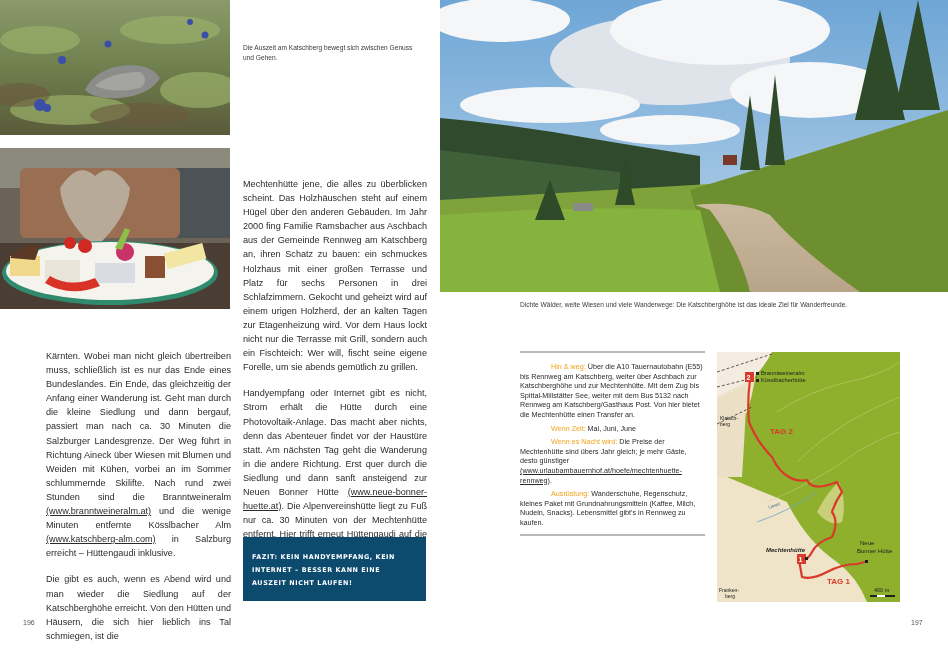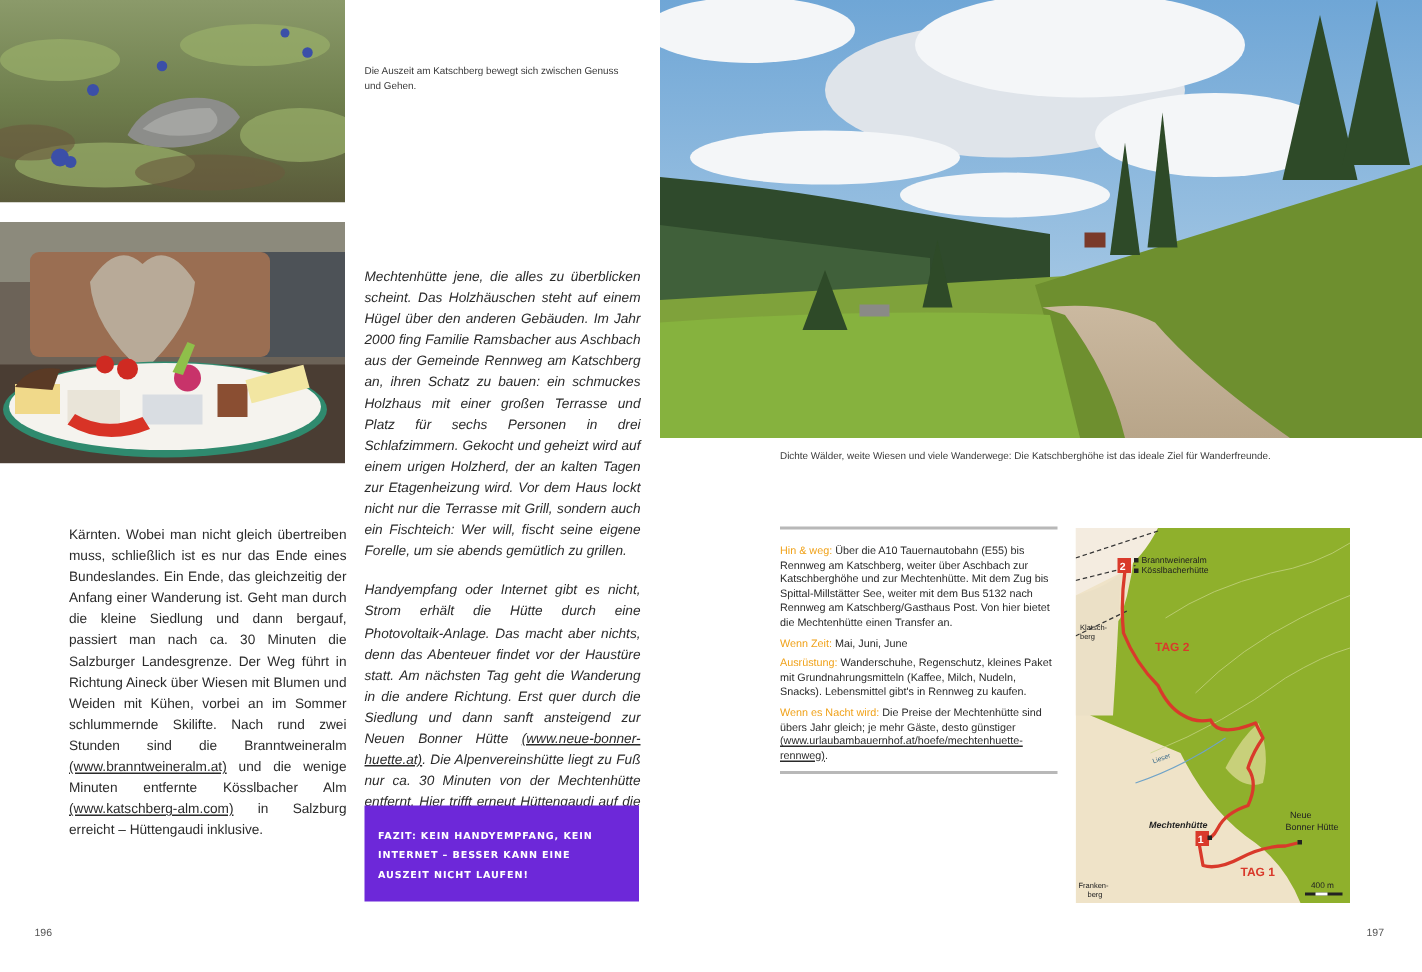--- a/index.html
+++ b/index.html
@@ -25,42 +25,42 @@
 
     .caption {
       font-size: 6.6px;
       line-height: 10px;
       color: #3a3a3a;
     }
 
     .fazit {
       position: absolute;
       left: 243px; top: 537px; width: 183px; height: 64px;
-      background: #6d28d9;
+      background: #0c4a6e;
       padding: 14px 10px 8px 9px;
       color: #ffffff;
       font-family: "DejaVu Sans", sans-serif;
       font-weight: bold;
       font-size: 6.4px;
       letter-spacing: 0.6px;
       line-height: 13px;
       text-transform: uppercase;
     }
 
     .infobox {
       position: absolute;
       left: 520px; top: 351px; width: 185px;
       border-top: 2px solid #b8b8b8;
       padding-top: 9px;
       font-size: 7.2px;
       line-height: 9.6px;
       color: #2a2a2a;
     }
     .infobox .item { margin-bottom: 4px; }
-    .infobox .key { color: #f0a21a; }
+    .infobox .key { color: #f0a21a; margin-left: 31px; }
     .infobox a { color: #2a2a2a; text-decoration: underline; }
     .infobox .rule-bottom { border-top: 2px solid #b8b8b8; margin-top: 6px; }
 
     .page-num {
       position: absolute;
       font-size: 7px;
       color: #555;
     }
 
     .map-label { font-family: "Liberation Sans", sans-serif; }
@@ -126,23 +126,24 @@
       <path d="M115 100 L125 80 L130 82 L122 102 Z" fill="#8fbf4a"></path>
       <path d="M10 110 Q20 95 40 98 L35 112 Z" fill="#5a3a25"></path>
     </g>
   </svg>
 </div>
 
 <div class="body-text abs" style="left:46px;top:349px;width:185px;">
   <p>
     <span>Kärnten. Wobei man nicht gleich übertreiben muss, schließlich ist es nur das Ende eines Bundeslandes. Ein Ende, das gleichzeitig der Anfang einer Wanderung ist. Geht man durch die kleine Siedlung und dann bergauf, passiert man nach ca. 30 Minuten die Salzburger Landesgrenze. Der Weg führt in Richtung Aineck über Wiesen mit Blumen und Weiden mit Kühen, vorbei an im Sommer schlummernde Skilifte. Nach rund zwei Stunden sind die Branntweineralm </span><a>(www.branntweineralm.at)</a><span> und die wenige Minuten entfernte Kösslbacher Alm </span><a>(www.katschberg-alm.com)</a><span> in Salzburg erreicht – Hüttengaudi inklusive.</span>
   </p>
-</div>
-
-<div class="body-text abs" style="left:243px;top:177px;width:184px;font-style:italic;">
+  <p>Die gibt es auch, wenn es Abend wird und man wieder die Siedlung auf der Katschberghöhe erreicht. Von den Hütten und Häusern, die sich hier lieblich ins Tal schmiegen, ist die</p>
+</div>
+
+<div class="body-text abs" style="left:243px;top:177px;width:184px;">
   <p>Mechtenhütte jene, die alles zu überblicken scheint. Das Holzhäuschen steht auf einem Hügel über den anderen Gebäuden. Im Jahr 2000 fing Familie Ramsbacher aus Aschbach aus der Gemeinde Rennweg am Katschberg an, ihren Schatz zu bauen: ein schmuckes Holzhaus mit einer großen Terrasse und Platz für sechs Personen in drei Schlafzimmern. Gekocht und geheizt wird auf einem urigen Holzherd, der an kalten Tagen zur Etagenheizung wird. Vor dem Haus lockt nicht nur die Terrasse mit Grill, sondern auch ein Fischteich: Wer will, fischt seine eigene Forelle, um sie abends gemütlich zu grillen.</p>
   <p>
     <span>Handyempfang oder Internet gibt es nicht, Strom erhält die Hütte durch eine Photovoltaik-Anlage. Das macht aber nichts, denn das Abenteuer findet vor der Haustüre statt. Am nächsten Tag geht die Wanderung in die andere Richtung. Erst quer durch die Siedlung und dann sanft ansteigend zur Neuen Bonner Hütte </span><a>(www.neue-bonner-huette.at)</a><span>. Die Alpenvereinshütte liegt zu Fuß nur ca. 30 Minuten von der Mechtenhütte entfernt. Hier trifft erneut Hüttengaudi auf die Pause auf der Alm.</span>
   </p>
 </div>
 
 <div class="fazit">Fazit: Kein Handyempfang, kein Internet – besser kann eine Auszeit nicht laufen!</div>
 
 <div class="page-num" style="left:23px;top:619px;">196</div>
 
@@ -184,22 +185,22 @@
     <rect x="283" y="155" width="14" height="10" fill="#7a3a2a"></rect>
     <rect x="133" y="203" width="20" height="8" fill="#8a8a86"></rect>
   </svg>
 </div>
 
 <div class="caption abs" style="left:520px;top:300px;width:380px;">Dichte Wälder, weite Wiesen und viele Wanderwege: Die Katschberghöhe ist das ideale Ziel für Wanderfreunde.</div>
 
 <div class="infobox">
   <div class="item"><span class="key">Hin &amp; weg:</span><span> Über die A10 Tauernautobahn (E55) bis Rennweg am Katschberg, weiter über Aschbach zur Katschberghöhe und zur Mechtenhütte. Mit dem Zug bis Spittal-Millstätter See, weiter mit dem Bus 5132 nach Rennweg am Katschberg/Gasthaus Post. Von hier bietet die Mechtenhütte einen Transfer an.</span></div>
   <div class="item"><span class="key">Wenn Zeit:</span><span> Mai, Juni, June</span></div>
+  <div class="item"><span class="key">Wenn es Nacht wird:</span><span> Die Preise der Mechtenhütte sind übers Jahr gleich; je mehr Gäste, desto günstiger </span><a>(www.urlaubambauernhof.at/hoefe/mechtenhuette-rennweg)</a><span>.</span></div>
   <div class="item"><span class="key">Ausrüstung:</span><span> Wanderschuhe, Regenschutz, kleines Paket mit Grundnahrungsmitteln (Kaffee, Milch, Nudeln, Snacks). Lebensmittel gibt's in Rennweg zu kaufen.</span></div>
-  <div class="item"><span class="key">Wenn es Nacht wird:</span><span> Die Preise der Mechtenhütte sind übers Jahr gleich; je mehr Gäste, desto günstiger </span><a>(www.urlaubambauernhof.at/hoefe/mechtenhuette-rennweg)</a><span>.</span></div>
   <div class="rule-bottom"></div>
 </div>
 
 <div class="photo" style="left:717px;top:352px;width:183px;height:250px;">
   <svg viewBox="0 0 183 250" preserveAspectRatio="none" class="map-label">
     <rect width="183" height="250" fill="#efe3c8"></rect>
     <path d="M40 0 L183 0 L183 250 L150 250 Q140 225 120 210 Q90 190 70 150 L10 125 Q5 90 30 60 Q40 30 40 0 Z" fill="#8fb02c"></path>
     <path d="M0 0 L55 0 Q45 20 30 30 L0 45 Z" fill="#f4ece0"></path>
     <path d="M0 45 Q20 40 30 30 Q28 80 25 125 L0 125 Z" fill="#ebe0c6"></path>
     <path d="M100 160 Q110 140 122 130 Q130 150 125 170 Q112 175 100 160 Z" fill="#c8d07a"></path>

